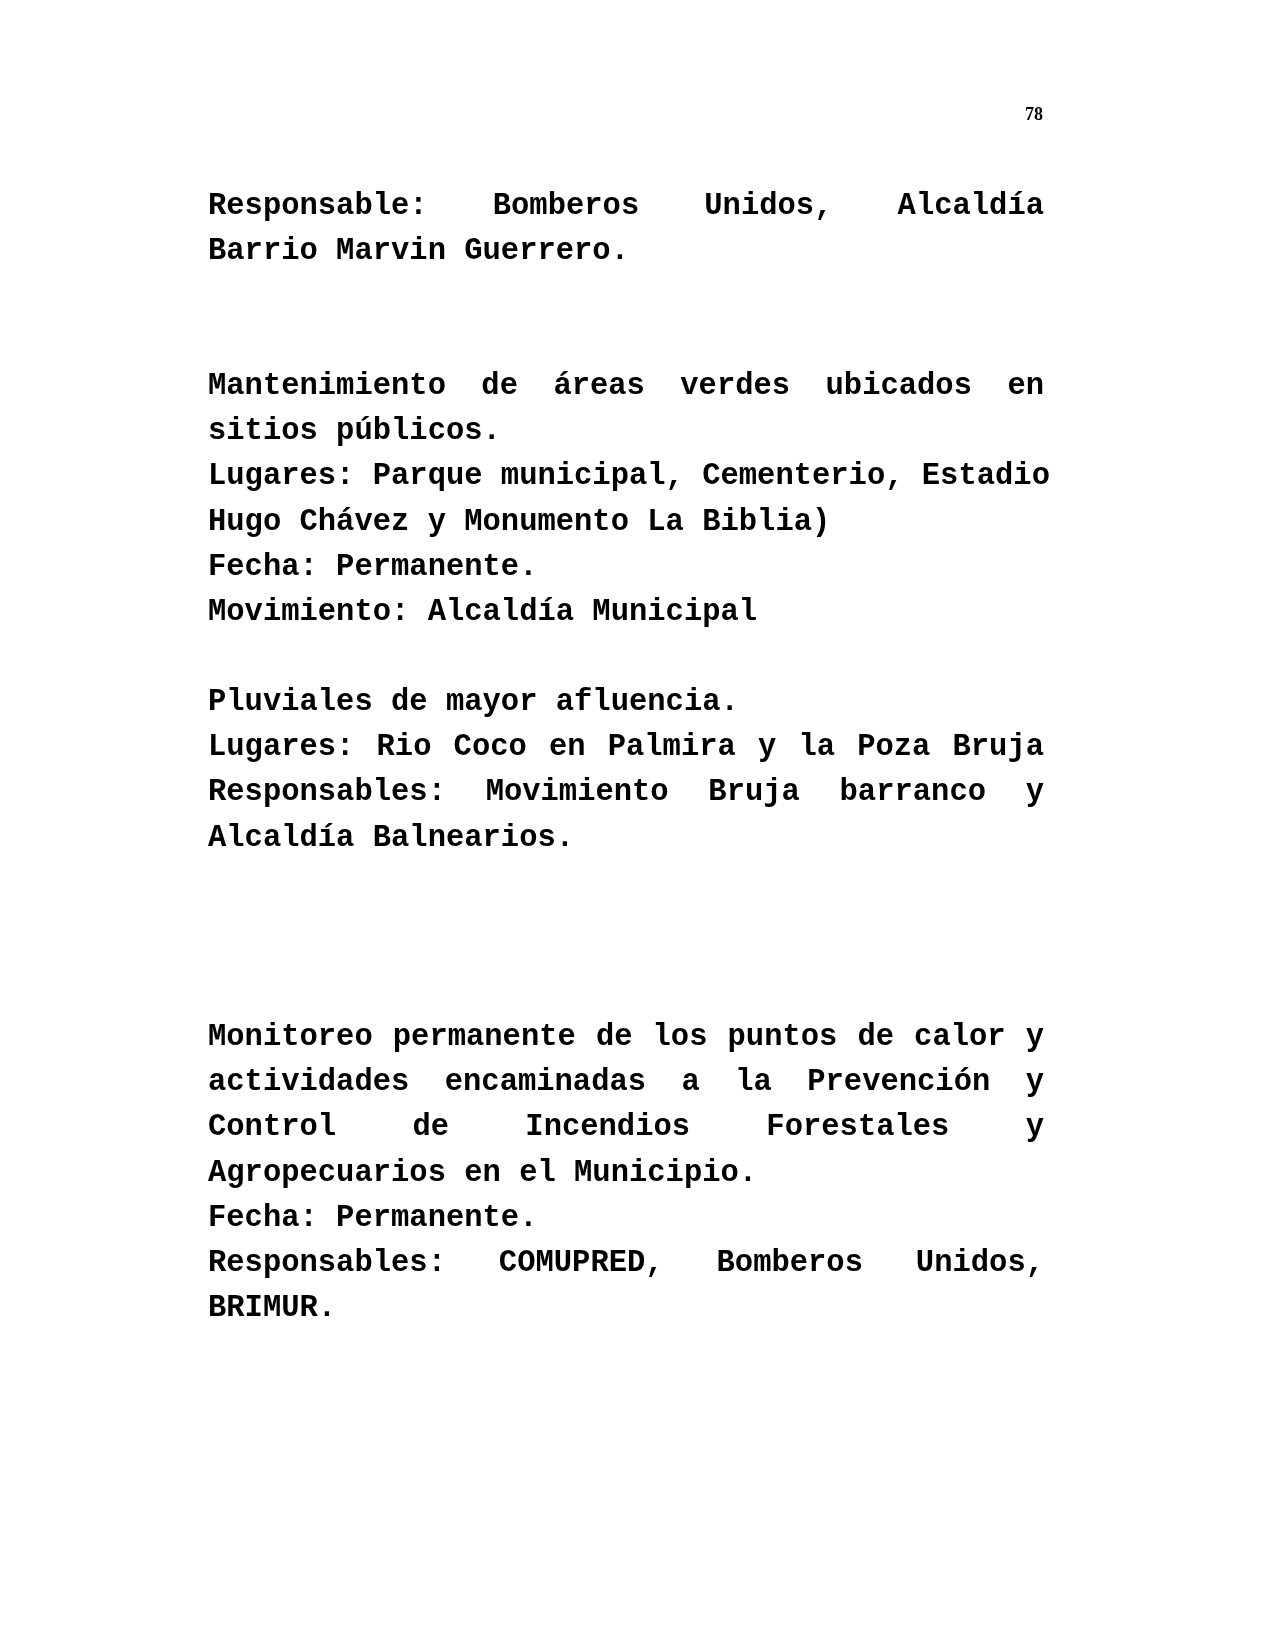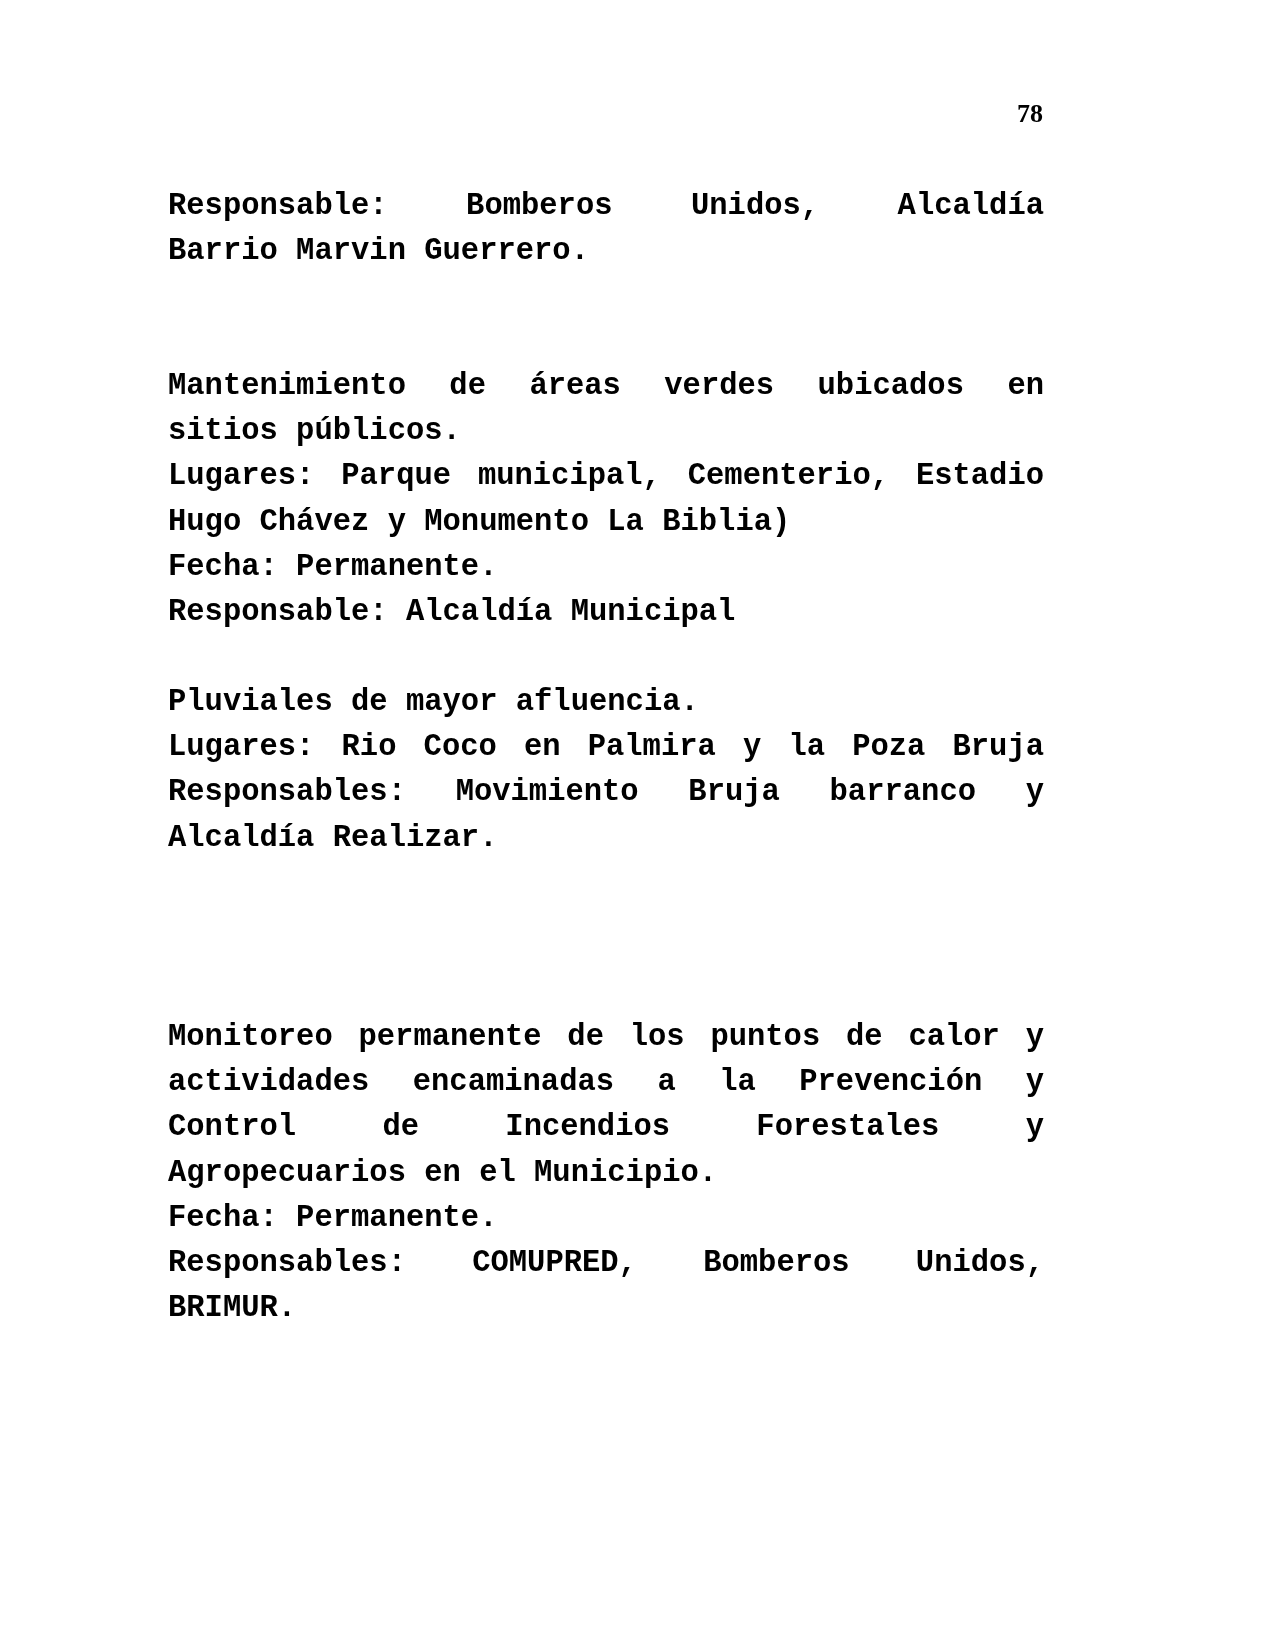--- a/index.html
+++ b/index.html
@@ -13,39 +13,40 @@
       position: relative;
       overflow: hidden;
       color: #000000;
     }
     .page-number {
       position: absolute;
       right: 232px;
       top: 98px;
       font-family: "Liberation Serif", "DejaVu Serif", serif;
       font-weight: bold;
-      font-size: 26px;
+      font-size: 18px;
       line-height: 32px;
     }
     .paragraph {
       position: absolute;
       left: 168px;
       width: 876px;
       font-family: "Liberation Mono", "DejaVu Sans Mono", monospace;
       font-weight: bold;
       font-size: 30.5px;
       letter-spacing: 0px;
     }
     .line {
       display: block;
       height: 45.2px;
       line-height: 45.2px;
       white-space: nowrap;
       text-align: justify;
       text-align-last: justify;
+      margin-left: 40px;
     }
     .line.last {
       text-align: center;
       text-align-last: left;
     }
   </style>
 </head>
 <body>
 
 <div>
@@ -56,28 +57,28 @@
     <span class="line">Responsable: Bomberos Unidos, Alcaldía</span>
     <span class="line last">Barrio Marvin Guerrero.</span>
   </div>
 
   <div class="paragraph" style="top:364px;">
     <span class="line">Mantenimiento de áreas verdes ubicados en</span>
     <span class="line last">sitios públicos.</span>
     <span class="line">Lugares: Parque municipal, Cementerio, Estadio</span>
     <span class="line last">Hugo Chávez y Monumento La Biblia)</span>
     <span class="line last">Fecha: Permanente.</span>
-    <span class="line last">Responsable: Alcaldía Municipal</span>
+    <span class="line last">Movimiento: Alcaldía Municipal</span>
   </div>
 
   <div class="paragraph" style="top:680px;">
     <span class="line last">Pluviales de mayor afluencia.</span>
     <span class="line">Lugares: Rio Coco en Palmira y la Poza Bruja</span>
     <span class="line">Responsables: Movimiento Bruja barranco y</span>
-    <span class="line last">Alcaldía Realizar.</span>
+    <span class="line last">Alcaldía Balnearios.</span>
   </div>
 
   <div class="paragraph" style="top:1015px;">
     <span class="line">Monitoreo permanente de los puntos de calor y</span>
     <span class="line">actividades encaminadas a la Prevención y</span>
     <span class="line">Control de Incendios Forestales y</span>
     <span class="line last">Agropecuarios en el Municipio.</span>
     <span class="line last">Fecha: Permanente.</span>
     <span class="line">Responsables: COMUPRED, Bomberos Unidos,</span>
     <span class="line last">BRIMUR.</span>

